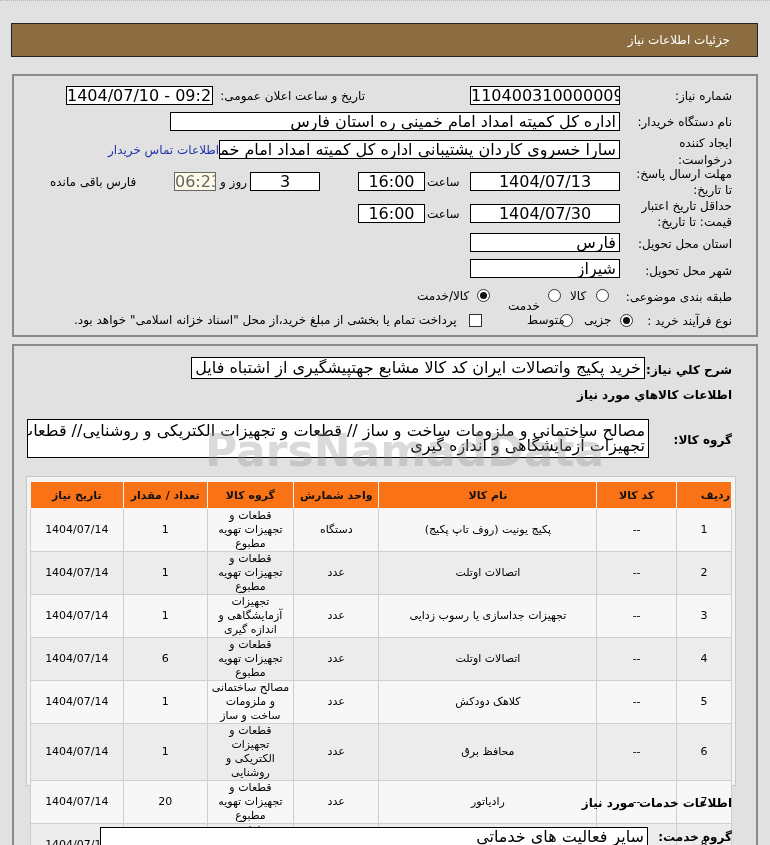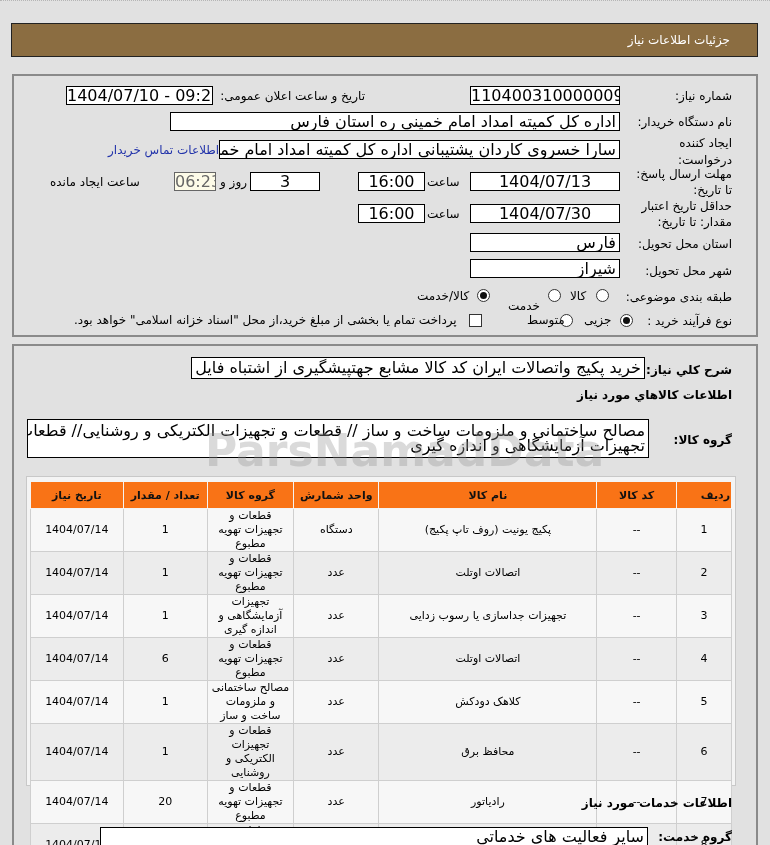--- a/index.html
+++ b/index.html
@@ -89,24 +89,24 @@
 
 <span class="lbl" style="right:38px; top:167px;">مهلت ارسال پاسخ:</span>
 <span class="lbl" style="right:38px; top:183px;">تا تاریخ:</span>
 <div class="box c" style="left:470px; top:172px; width:150px;">1404/07/13</div>
 <span class="lbl" style="left:427px; top:175px;">ساعت</span>
 <div class="box c" style="left:358px; top:172px; width:67px;">16:00</div>
 <div class="box c" style="left:250px; top:172px; width:70px;">3</div>
 <span class="lbl" style="left:220px; top:175px;">روز و</span>
 <div class="box c cream" style="left:175px; top:172px; width:41px; width:40px; left:175px;"></div>
 <div class="box c cream" style="left:174px; top:172px; width:42px;">06:23:50</div>
-<span class="lbl" style="left:50px; top:175px;">ساعت ایجاد مانده</span>
+<span class="lbl" style="left:50px; top:175px;">فارس باقی مانده</span>
 
 <span class="lbl" style="right:38px; top:199px;">حداقل تاریخ اعتبار</span>
-<span class="lbl" style="right:38px; top:215px;">مقدار: تا تاریخ:</span>
+<span class="lbl" style="right:38px; top:215px;">قیمت: تا تاریخ:</span>
 <div class="box c" style="left:470px; top:204px; width:150px;">1404/07/30</div>
 <span class="lbl" style="left:427px; top:207px;">ساعت</span>
 <div class="box c" style="left:358px; top:204px; width:67px;">16:00</div>
 
 <span class="lbl" style="right:38px; top:237px;">استان محل تحویل:</span>
 <div class="box r" style="left:470px; top:233px; width:150px;">فارس</div>
 
 <span class="lbl" style="right:38px; top:264px;">شهر محل تحویل:</span>
 <div class="box r" style="left:470px; top:259px; width:150px;">شیراز</div>
 

